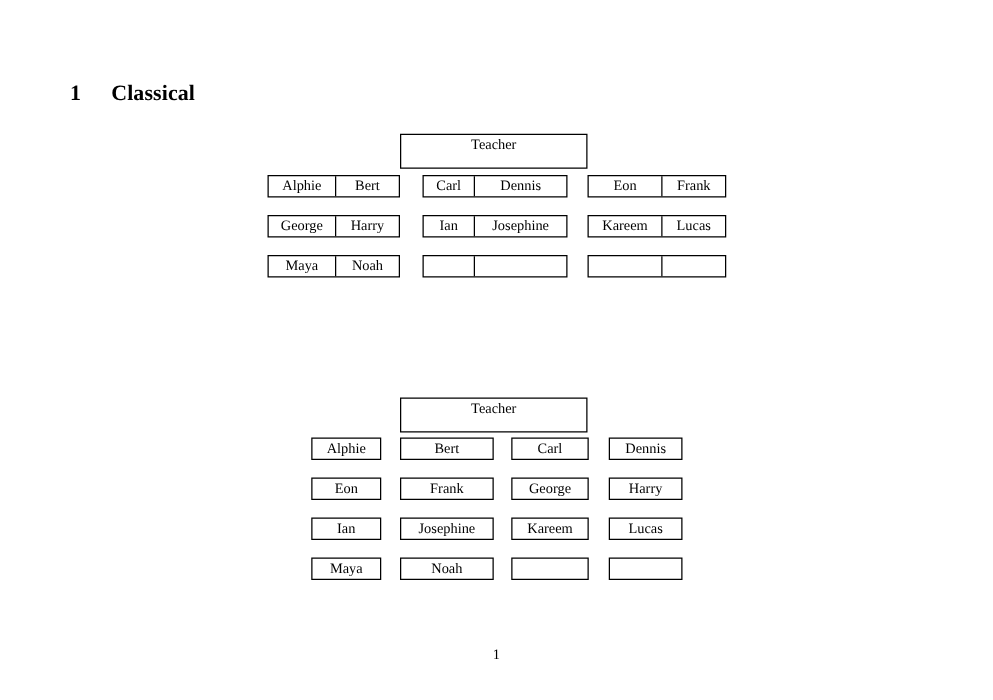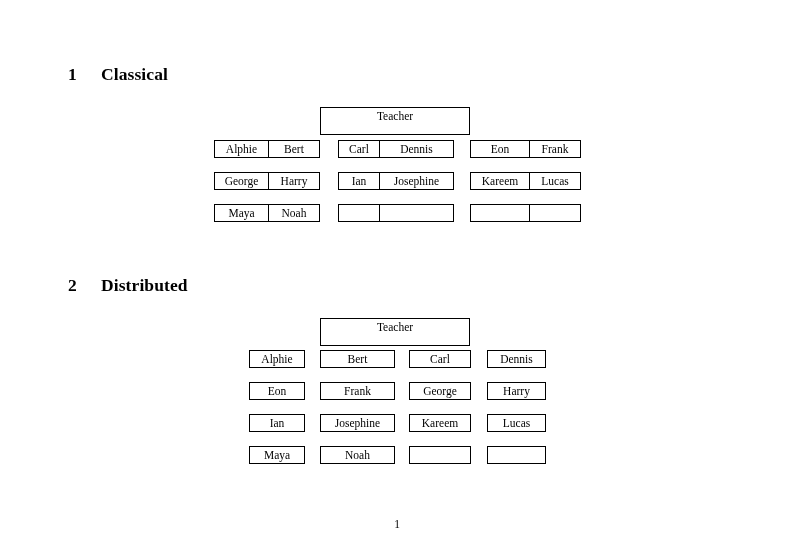--- a/index.html
+++ b/index.html
@@ -32,21 +32,21 @@
     font-size: 17.5px;
     letter-spacing: 0.1px;
     white-space: nowrap;
     line-height: 1;
   }
   .section-heading .sec-num {
     display: inline-block;
     width: 33px;
   }
 
-  #heading-classical   { left: 68px; top: 66px; }
+  #heading-classical   { left: 56px; top: 66px; }
   #heading-distributed { left: 68px; top: 277px; }
 
   
   .box {
     position: absolute;
     box-sizing: border-box;
     border: 1px solid #000000;
     background: #ffffff;
     height: 18px;
     line-height: 16px;
@@ -145,23 +145,20 @@
       <div class="group" style="left: 470px; top: 172px; width: 111px;">
         <span class="cell" style="width: 58px;">Kareem</span>
         <span class="cell" style="width: 51px;">Lucas</span>
       </div>
       <div class="group" style="left: 470px; top: 204px; width: 111px;">
         <span class="cell" style="width: 58px;"></span>
         <span class="cell" style="width: 51px;"></span>
       </div>
     </div>
 
-  <div class="section-heading" id="heading-distributed">
-    <span class="sec-num">2</span><span>Distributed</span>
-  </div>
 
   <div id="distributed-diagram">
       <div class="teacher-box" style="left: 320px; top: 318px; width: 150px;">Teacher</div>
       <div class="box" style="left: 249px; top: 350px; width: 56px;">Alphie</div>
       <div class="box" style="left: 320px; top: 350px; width: 75px;">Bert</div>
       <div class="box" style="left: 409px; top: 350px; width: 62px;">Carl</div>
       <div class="box" style="left: 487px; top: 350px; width: 59px;">Dennis</div>
       <div class="box" style="left: 249px; top: 382px; width: 56px;">Eon</div>
       <div class="box" style="left: 320px; top: 382px; width: 75px;">Frank</div>
       <div class="box" style="left: 409px; top: 382px; width: 62px;">George</div>

